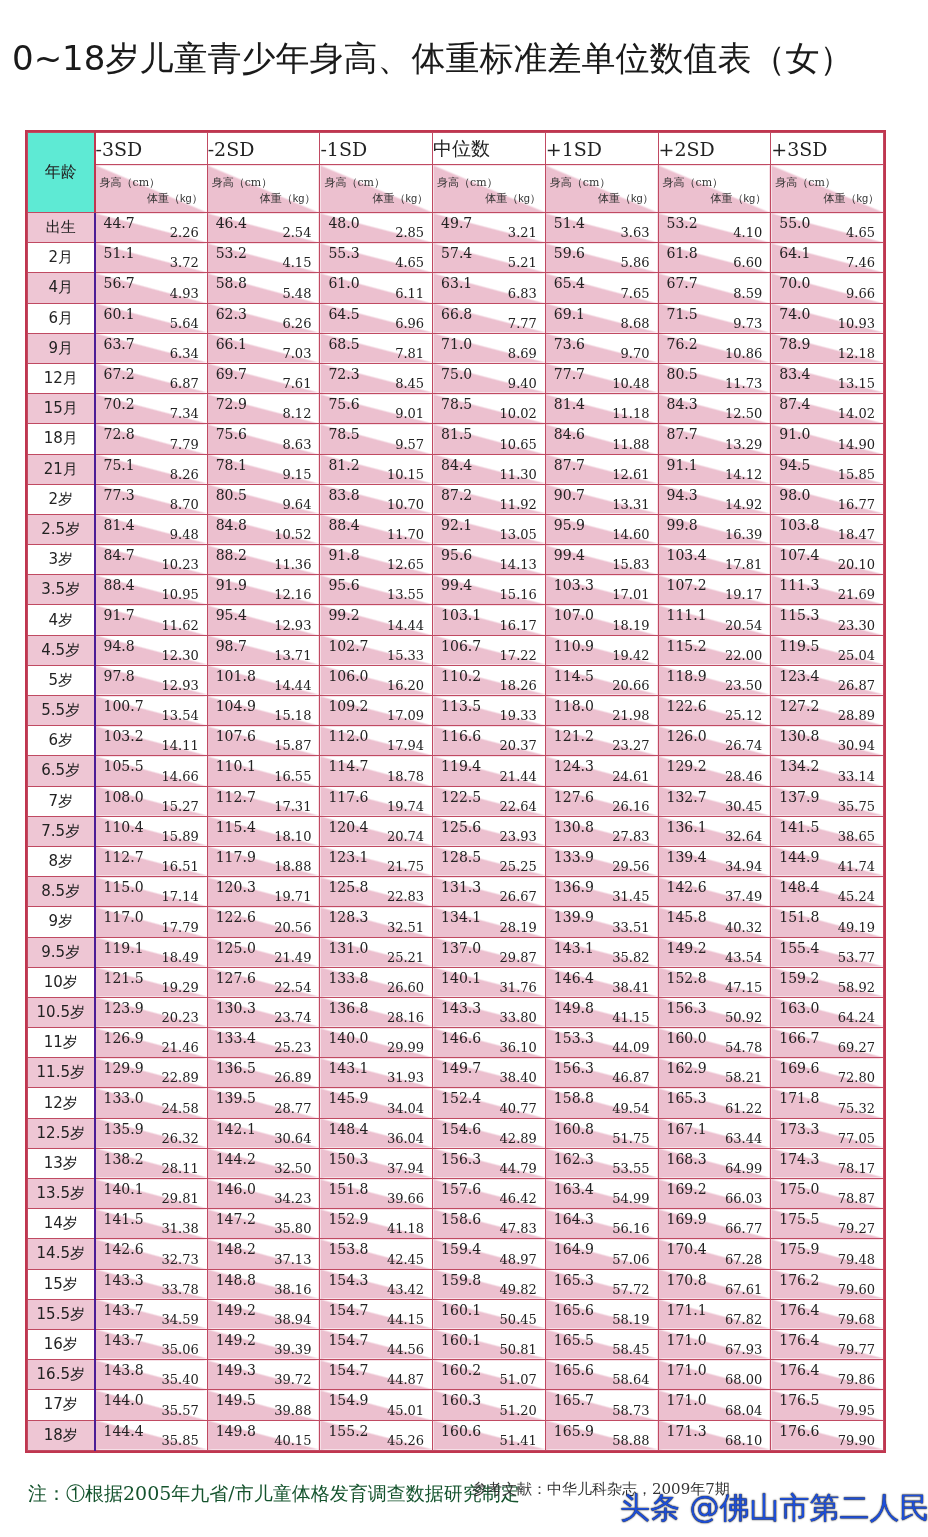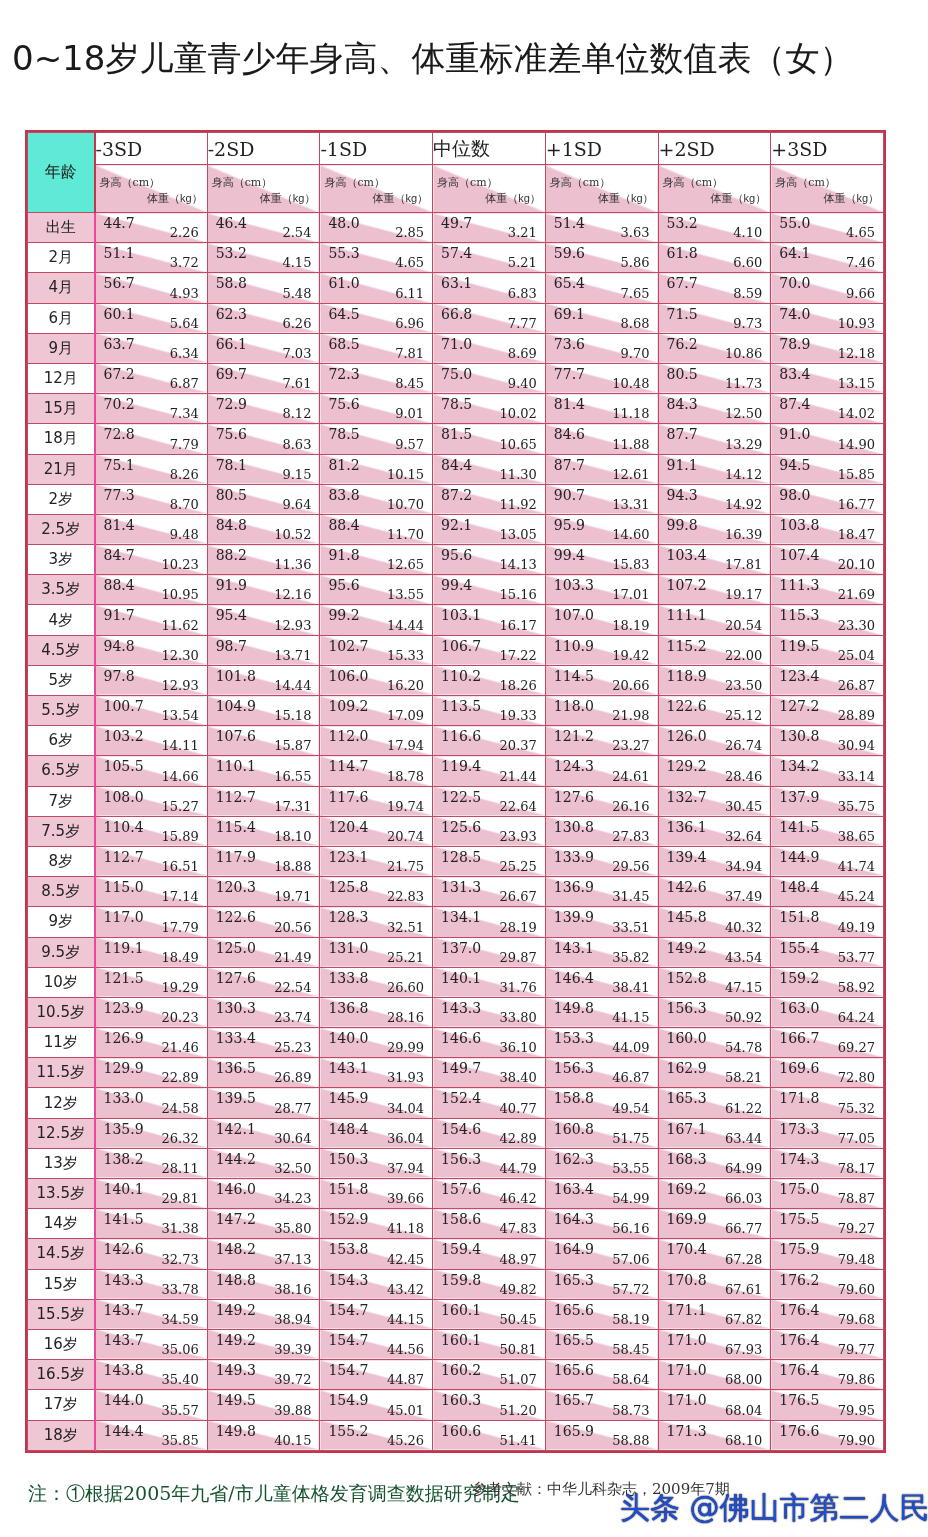--- a/index.html
+++ b/index.html
@@ -7,21 +7,21 @@
   .title { position: absolute; left: 12px; top: 36px; font-size: 34px; font-weight: normal; letter-spacing: 0px; color: #1a1a1a; font-family: "DejaVu Sans", sans-serif; white-space: nowrap; }
   .table-wrap { position: absolute; left: 25px; top: 130px; width: 861px; border: 2px solid #c0364f; box-sizing: border-box; }
   table { border-collapse: collapse; width: 100%; table-layout: fixed; }
   col.c-age { width: 67px; }
   td, th { border: 1px solid #c04a62; padding: 0; box-sizing: border-box; }
   th.sd { height: 32px; font-family: "DejaVu Serif", serif; font-weight: normal; font-size: 19px; text-align: left; color: #222; background: #fff; }
   th.age-head { font-family: "DejaVu Sans", sans-serif; font-weight: normal; font-size: 16px; background: #5eead4; border-right: 2px solid #c0364f; }
   th.sub { height: 48px; position: relative; background: linear-gradient(to top right, #ecc0cf 0%, #ecc0cf 49%, #ffffff 51%, #ffffff 100%); font-weight: normal; }
   th.sub .h { position: absolute; left: 4px; top: 10px; font-family: "DejaVu Serif", serif; font-size: 11px; color: #333; }
   th.sub .w { position: absolute; right: 4px; bottom: 6px; font-family: Liberation Sans, sans-serif; font-size: 11px; color: #333; }
-  td.age { height: 30.2px; text-align: center; font-size: 15px; border-right: 2px solid #ec4899; color: #222; }
+  td.age { height: 30.2px; text-align: center; font-size: 15px; border-right: 2px solid #4c1d95; color: #222; }
   tr.odd td.age { background: #eec6d4; }
   tr.even td.age { background: #ffffff; }
   td.val { position: relative; height: 30.2px; background: linear-gradient(to top right, #ecc0cf 0%, #ecc0cf 49%, #ffffff 51%, #ffffff 100%); }
   td.val .h { position: absolute; left: 8px; top: 2px; font-family: "DejaVu Serif", serif; font-size: 14px; color: #222; }
   td.val .w { position: absolute; right: 8px; bottom: 2px; font-family: "DejaVu Serif", serif; font-size: 13px; color: #222; }
   .notes { position: absolute; left: 28px; top: 1480px; font-family: "DejaVu Serif", serif; font-size: 19px; color: #14532d; line-height: 27px; }
   .notes .n2 { padding-left: 30px; }
   .ref { position: absolute; left: 472px; top: 1480px; font-family: "DejaVu Serif", serif; font-size: 15px; color: #333; }
   .watermark { position: absolute; left: 620px; top: 1488px; font-family: "DejaVu Sans", sans-serif; font-size: 30px; color: #1d4ed8; text-shadow: 0 0 2px #333, 0 0 1px #000; white-space: nowrap; text-align: center; }
 </style>

